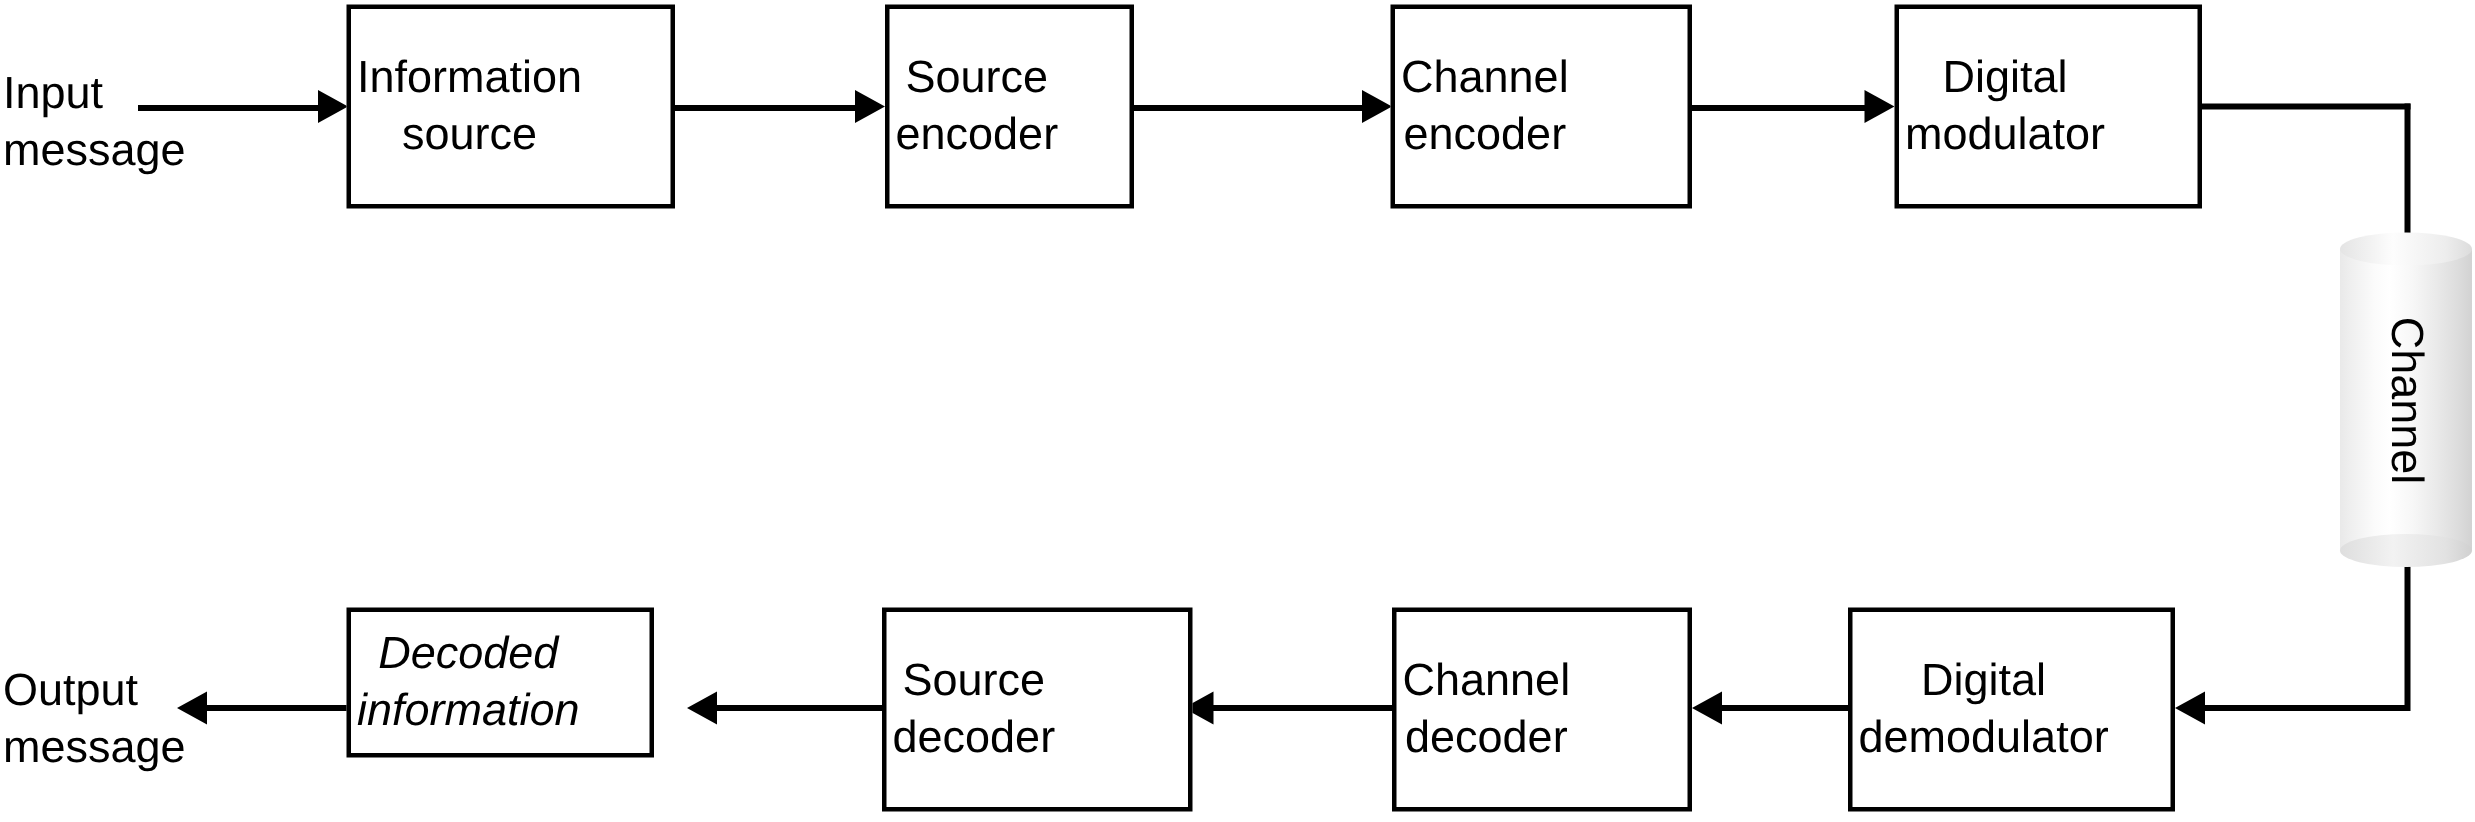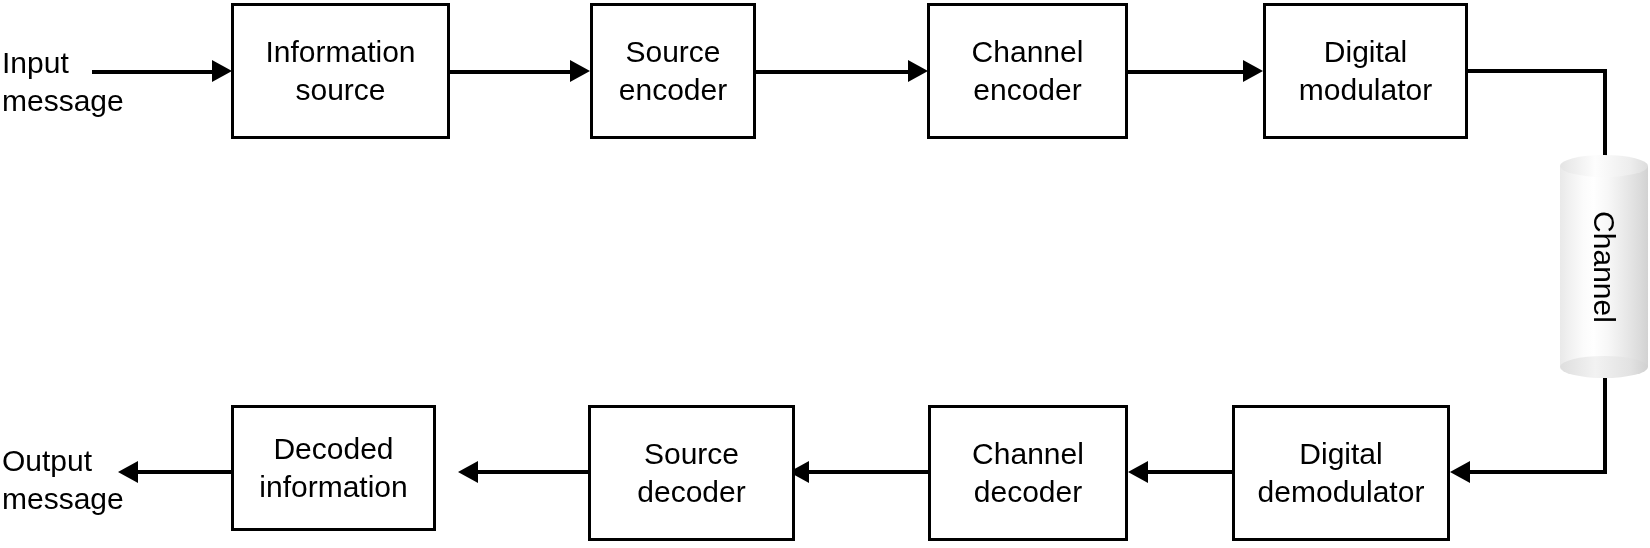--- a/index.html
+++ b/index.html
@@ -15,21 +15,21 @@
     font-family: "Liberation Sans", sans-serif;
     overflow: hidden;
   }
   .box {
     position: absolute;
     box-sizing: border-box;
     border: 3px solid #000000;
     background: #ffffff;
     display: flex;
     align-items: center;
-    justify-content: center;
+    justify-content: flex-start;
     text-align: center;
     color: #000000;
     font-size: 30px;
     line-height: 1.28;
     z-index: 3;
   }
   .box .box-label {
     display: block;
     padding: 0 4px;
   }
@@ -197,21 +197,21 @@
   <div class="arrow-left" style="left:789px; top:461px;"></div>
 
   <div class="box" style="left:588px; top:405px; width:207px; height:136px;">
     <span class="box-label" style="white-space:pre-line;">Source
 decoder</span>
   </div>
 
   <div class="hline" style="left:478px; top:470px; width:112px;"></div>
   <div class="arrow-left" style="left:458px; top:461px;"></div>
 
-  <div class="box" style="left:231px; top:405px; width:205px; height:126px;">
+  <div class="box" style="left:231px; top:405px; width:205px; height:100px;font-style:italic;">
     <span class="box-label" style="white-space:pre-line;">Decoded
 information</span>
   </div>
 
   <div class="hline" style="left:138px; top:470px; width:95px;"></div>
   <div class="arrow-left" style="left:118px; top:461px;"></div>
 
   <div class="edge-label" style="left:2px; top:442px; width:150px;">Output
 message</div>
 

